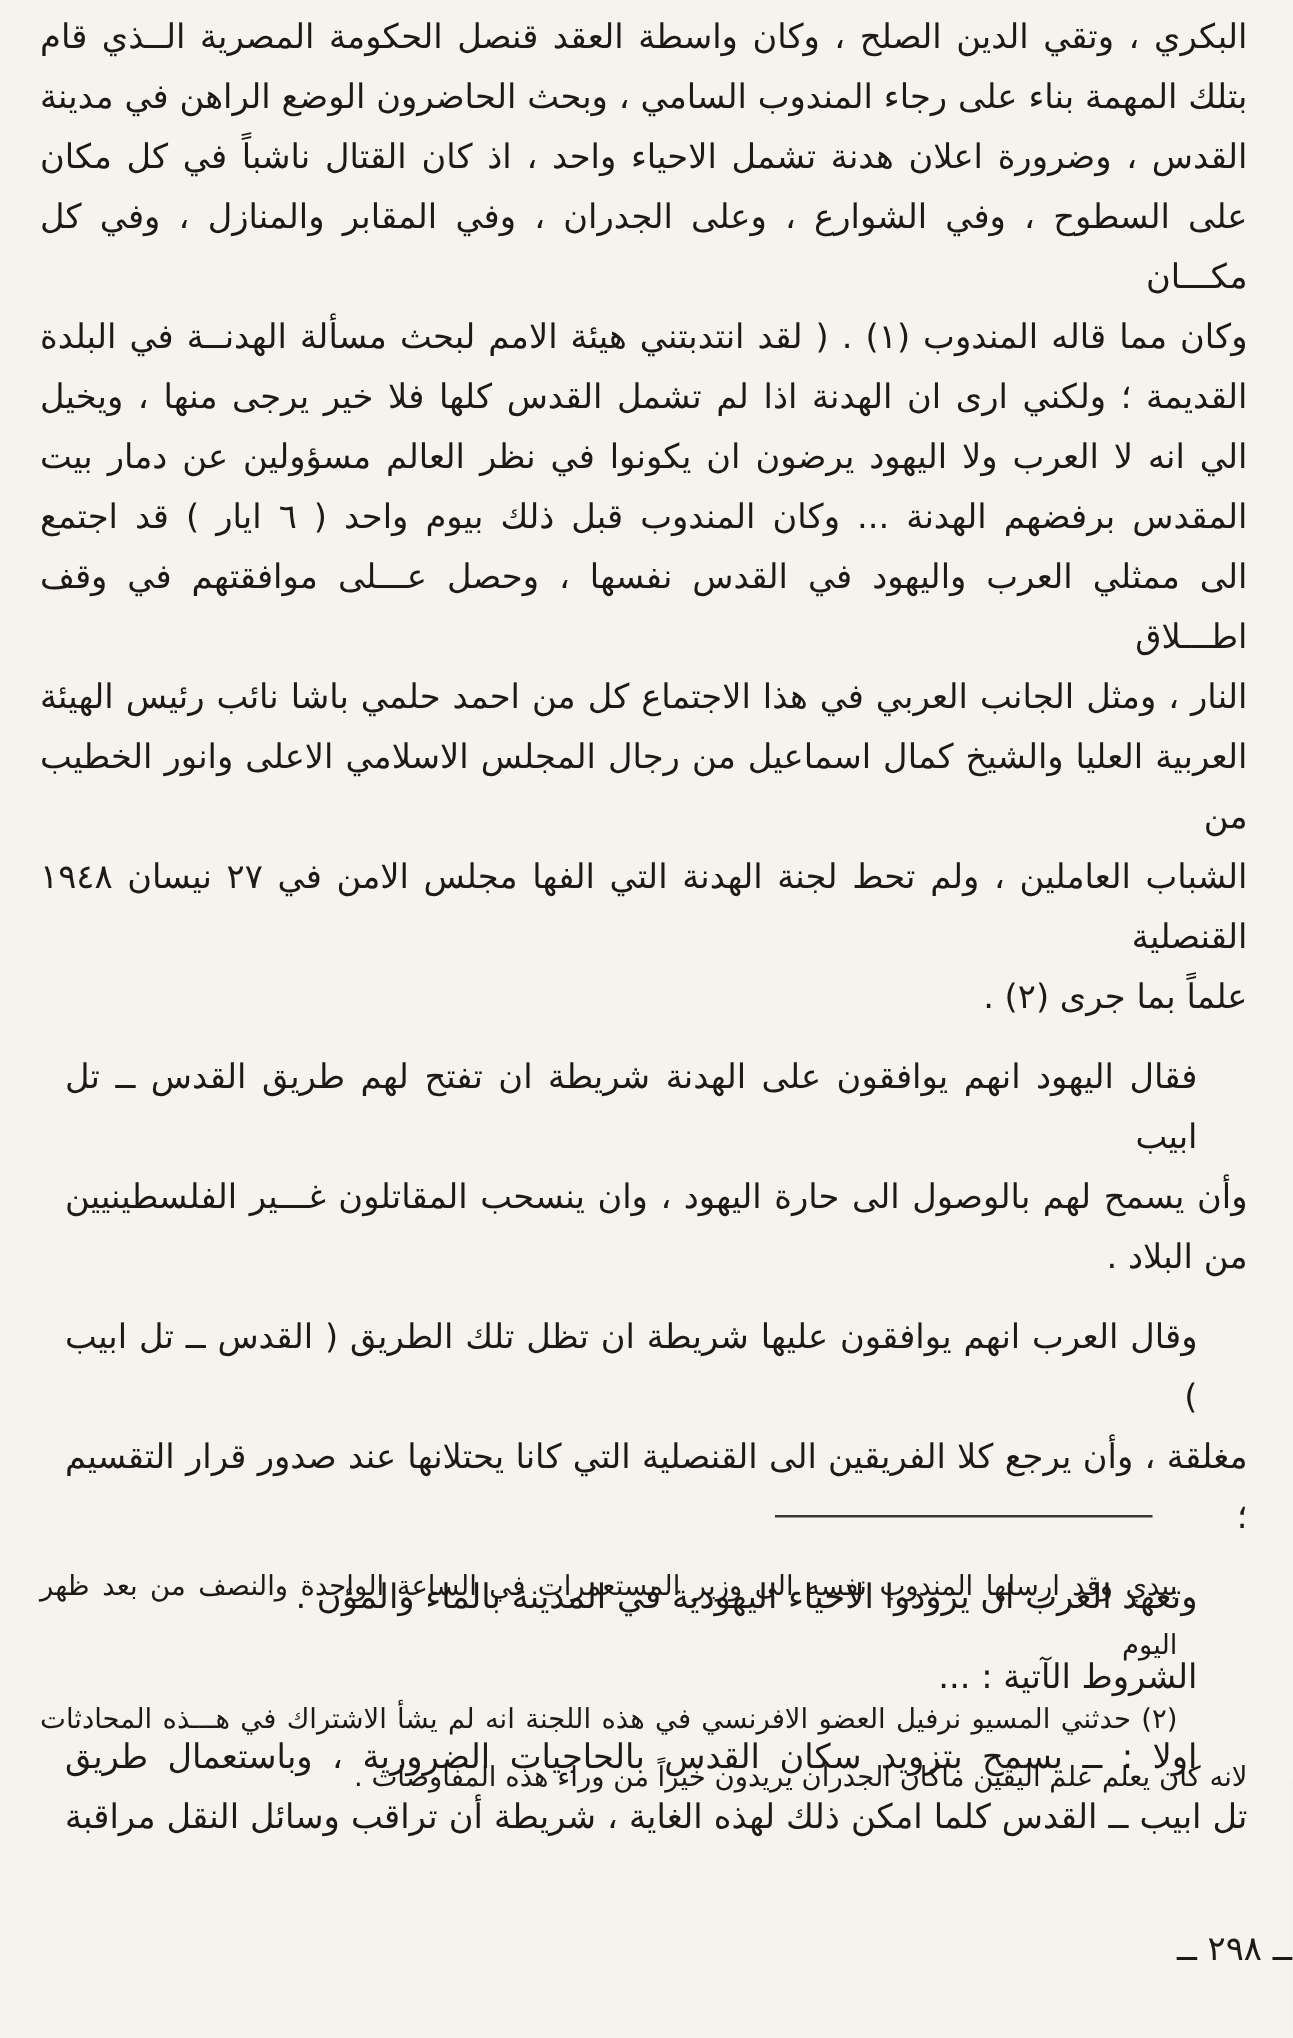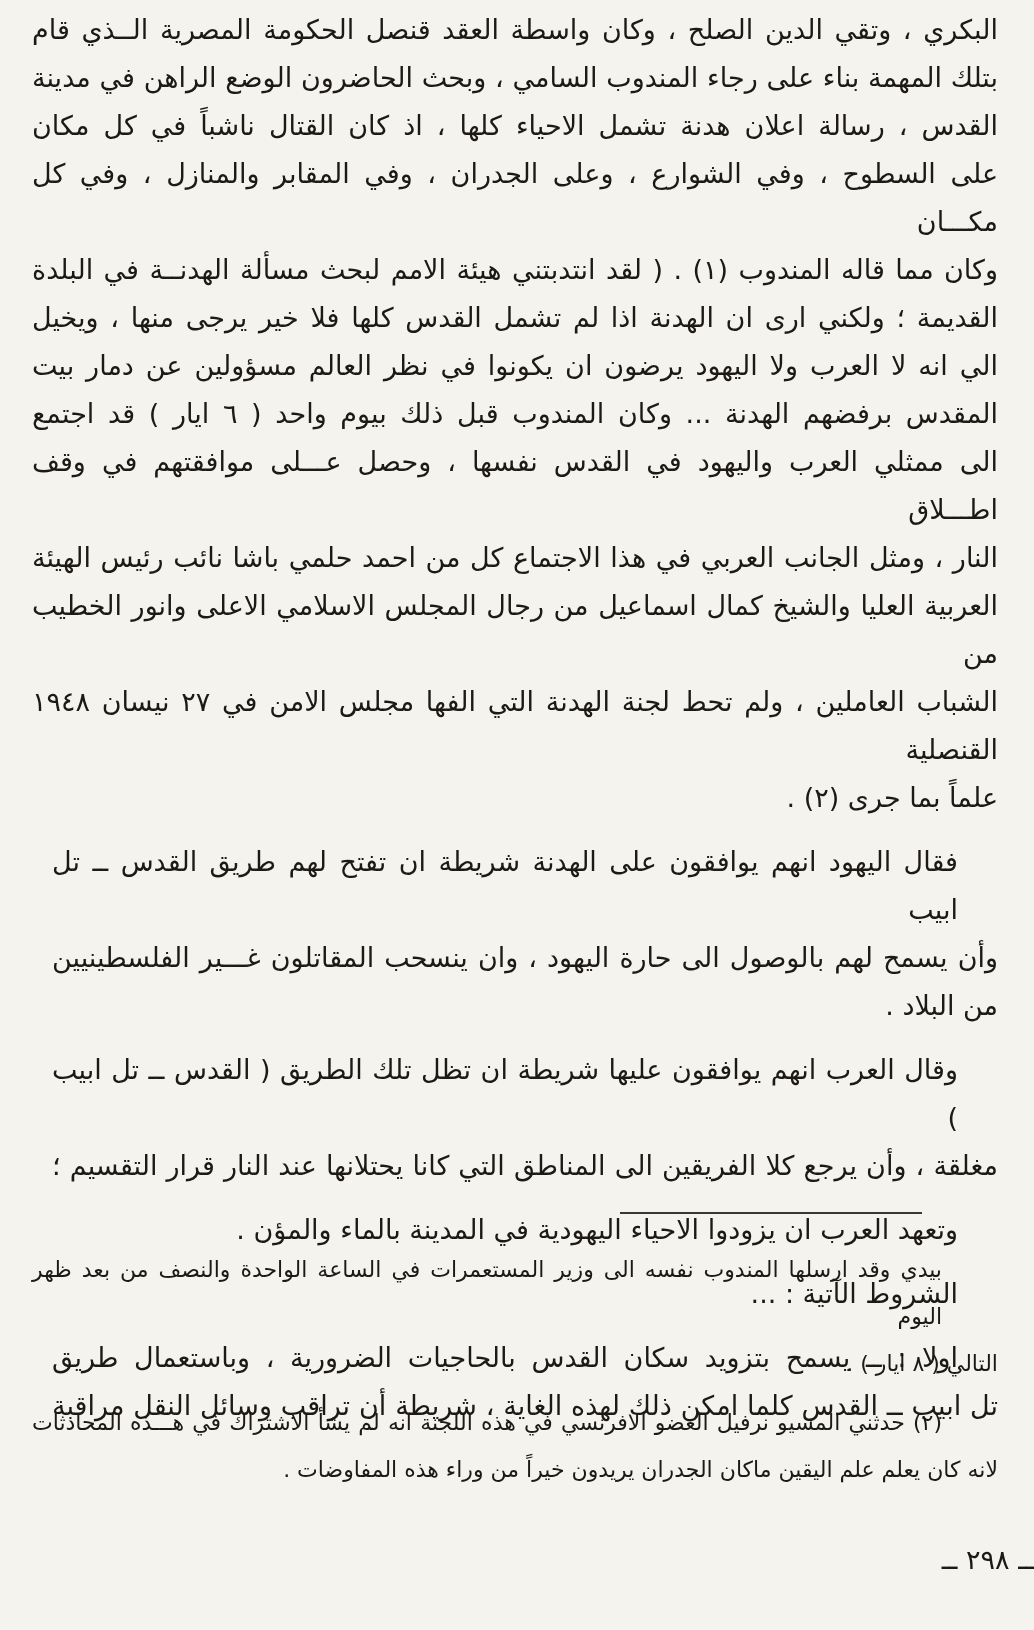--- a/index.html
+++ b/index.html
@@ -88,57 +88,56 @@
   }
 </style>
 </head>
 <body>
 
 <div class="page" style="background: rgb(244, 243, 238); color: rgb(28, 25, 22);">
   <div class="body-text">
       <div class="para">
         <div class="line">البكري ، وتقي الدين الصلح ، وكان واسطة العقد قنصل الحكومة المصرية الــذي قام</div>
         <div class="line">بتلك المهمة بناء على رجاء المندوب السامي ، وبحث الحاضرون الوضع الراهن في مدينة</div>
-        <div class="line">القدس ، رسالة اعلان هدنة تشمل الاحياء كلها ، اذ كان القتال ناشباً في كل مكان</div>
+        <div class="line">القدس ، وضرورة اعلان هدنة تشمل الاحياء واحد ، اذ كان القتال ناشباً في كل مكان</div>
         <div class="line">على السطوح ، وفي الشوارع ، وعلى الجدران ، وفي المقابر والمنازل ، وفي كل مكـــان</div>
         <div class="line">وكان مما قاله المندوب (١) . ( لقد انتدبتني هيئة الامم لبحث مسألة الهدنــة في البلدة</div>
         <div class="line">القديمة ؛ ولكني ارى ان الهدنة اذا لم تشمل القدس كلها فلا خير يرجى منها ، ويخيل</div>
         <div class="line">الي انه لا العرب ولا اليهود يرضون ان يكونوا في نظر العالم مسؤولين عن دمار بيت</div>
         <div class="line">المقدس برفضهم الهدنة ... وكان المندوب قبل ذلك بيوم واحد ( ٦ ايار ) قد اجتمع</div>
         <div class="line">الى ممثلي العرب واليهود في القدس نفسها ، وحصل عـــلى موافقتهم في وقف اطـــلاق</div>
         <div class="line">النار ، ومثل الجانب العربي في هذا الاجتماع كل من احمد حلمي باشا نائب رئيس الهيئة</div>
         <div class="line">العربية العليا والشيخ كمال اسماعيل من رجال المجلس الاسلامي الاعلى وانور الخطيب من</div>
         <div class="line">الشباب العاملين ، ولم تحط لجنة الهدنة التي الفها مجلس الامن في ٢٧ نيسان ١٩٤٨ القنصلية</div>
         <div class="line last">علماً بما جرى (٢) .</div>
       </div>
       <div class="para indent">
         <div class="line">فقال اليهود انهم يوافقون على الهدنة شريطة ان تفتح لهم طريق القدس ــ تل ابيب</div>
         <div class="line">وأن يسمح لهم بالوصول الى حارة اليهود ، وان ينسحب المقاتلون غـــير الفلسطينيين</div>
         <div class="line last">من البلاد .</div>
       </div>
       <div class="para indent">
         <div class="line">وقال العرب انهم يوافقون عليها شريطة ان تظل تلك الطريق ( القدس ــ تل ابيب )</div>
-        <div class="line">مغلقة ، وأن يرجع كلا الفريقين الى المناطق التي كانا يحتلانها عند النار قرار التقسيم ؛</div>
+        <div class="line">مغلقة ، وأن يرجع كلا الفريقين الى القنصلية التي كانا يحتلانها عند صدور قرار التقسيم ؛</div>
       </div>
       <div class="para indent">
         <div class="line last">وتعهد العرب ان يزودوا الاحياء اليهودية في المدينة بالماء والمؤن .</div>
       </div>
       <div class="para indent">
         <div class="line last">الشروط الآتية : ...</div>
       </div>
       <div class="para indent">
         <div class="line">اولا : ــ يسمح بتزويد سكان القدس بالحاجيات الضرورية ، وباستعمال طريق</div>
         <div class="line">تل ابيب ــ القدس كلما امكن ذلك لهذه الغاية ، شريطة أن تراقب وسائل النقل مراقبة</div>
       </div>
     </div>
   <div class="footnote-separator"></div>
   <div class="footnotes">
       <div class="para indent">
         <div class="fline">بيدي وقد ارسلها المندوب نفسه الى وزير المستعمرات في الساعة الواحدة والنصف من بعد ظهر اليوم</div>
-        <div class="fline last">التالي ( ٨ ايار ) .</div>
       </div>
       <div class="para indent">
         <div class="fline">(٢) حدثني المسيو نرفيل العضو الافرنسي في هذه اللجنة انه لم يشأ الاشتراك في هـــذه المحادثات</div>
         <div class="fline last">لانه كان يعلم علم اليقين ماكان الجدران يريدون خيراً من وراء هذه المفاوضات .</div>
       </div>
     </div>
   <div class="page-number">ــ ٢٩٨ ــ</div>
 </div>
 
 </body></html>

